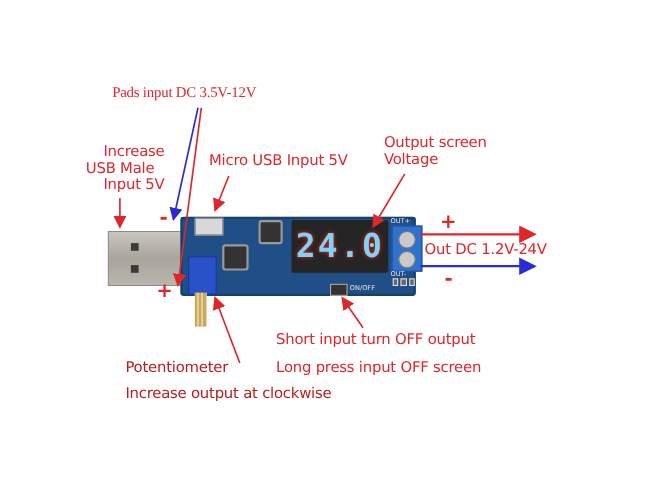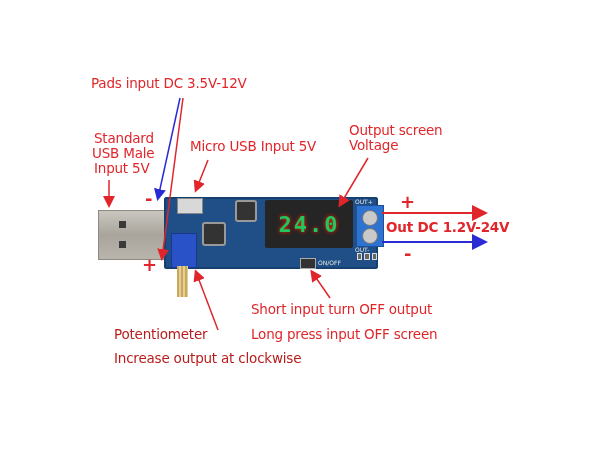--- a/index.html
+++ b/index.html
@@ -9,21 +9,21 @@
   .red { color:#e0262b; }
   .blue { color:#b91c1c; }
   svg.overlay { position:absolute; left:0; top:0; }
   .board { position:absolute; left:164px; top:197px; width:214px; height:72px; background:#1f4f86;
            border-radius:3px; box-shadow: inset 0 0 0 2px #164070; }
   .usb { position:absolute; left:98px; top:210px; width:66px; height:48px; background:linear-gradient(#c9c6bf,#a9a59d 50%,#b9b5ad);
          border:1px solid #8e8a82; }
   .usb .hole { position:absolute; width:7px; height:7px; background:#3a3a3a; left:20px; }
   .display { position:absolute; left:265px; top:200px; width:88px; height:48px; background:#252525; border-radius:2px;
              display:flex; align-items:center; justify-content:center; }
-  .display span { font-family:"DejaVu Sans Mono", monospace; color:#22c55e; font-size:22px; font-weight:bold;
+  .display span { font-family:"DejaVu Sans Mono", monospace; color:#7dd3fc; font-size:30px; font-weight:bold;
                   letter-spacing:2px; text-shadow:0 0 4px #ff2200; }
   .terminal { position:absolute; left:356px; top:205px; width:26px; height:40px; background:#2f73d1; border:1px solid #1d4f9a; }
   .screw { position:absolute; left:5px; width:14px; height:14px; border-radius:50%; background:#c9c9c9; border:1px solid #777; }
   .pot { position:absolute; left:171px; top:233px; width:24px; height:33px; background:#2a52c8; border:1px solid #1a3690; }
   .shaft { position:absolute; left:177px; top:266px; width:11px; height:31px;
            background:repeating-linear-gradient(90deg,#c8a860 0 2px,#e6cf92 2px 4px); }
   .microusb { position:absolute; left:177px; top:198px; width:24px; height:14px; background:#d8d8d8; border:1px solid #888; }
   .inductor { position:absolute; background:#333; border-radius:3px; border:2px solid #999; }
   .button { position:absolute; left:300px; top:258px; width:14px; height:9px; background:#333; border:1px solid #aaa; }
   .silk { position:absolute; font-size:6px; color:#e6e6e6; font-family:"DejaVu Sans", sans-serif; }
@@ -79,24 +79,24 @@
   <line x1="382" y1="242" x2="484" y2="242" stroke="#2b2bd6" stroke-width="2" marker-end="url(#ab)"></line>
   <line x1="218" y1="330" x2="196" y2="272" stroke="#e0262b" stroke-width="1.5" marker-end="url(#ar)"></line>
   <line x1="330" y1="298" x2="312" y2="272" stroke="#e0262b" stroke-width="1.5" marker-end="url(#ar)"></line>
 </svg>
 
 <div class="sign red" style="left:145px;top:190px;">-</div>
 <div class="sign red" style="left:142px;top:256px;">+</div>
 <div class="sign red" style="left:400px;top:193px;">+</div>
 <div class="sign red" style="left:404px;top:245px;">-</div>
 
-<div class="lbl red" style="left:91px;top:76px;">Pads input DC 3.5V-12V</div>
-<div class="lbl red" style="left:94px;top:131px;">Standard</div>
-<div class="lbl red" style="left:92px;top:146px;">USB Male</div>
+<div class="lbl red" style="left:102px;top:76px;font-family:Liberation Serif, serif;">Pads input DC 3.5V-12V</div>
+<div class="lbl red" style="left:94px;top:131px;">Increase</div>
+<div class="lbl red" style="left:78px;top:146px;">USB Male</div>
 <div class="lbl red" style="left:94px;top:161px;text-align:right;">Input 5V</div>
 <div class="lbl red" style="left:190px;top:139px;">Micro USB Input 5V</div>
 <div class="lbl red" style="left:349px;top:123px;">Output screen</div>
 <div class="lbl red" style="left:349px;top:138px;">Voltage</div>
-<div class="lbl red" style="left:386px;top:220px;font-weight:bold;">Out DC 1.2V-24V</div>
+<div class="lbl red" style="left:386px;top:220px;">Out DC 1.2V-24V</div>
 <div class="lbl red" style="left:251px;top:302px;">Short input turn OFF output</div>
 <div class="lbl red" style="left:251px;top:327px;">Long press input OFF screen</div>
 <div class="lbl blue" style="left:114px;top:327px;">Potentiometer</div>
 <div class="lbl blue" style="left:114px;top:351px;">Increase output at clockwise</div>
 
 </body></html>

